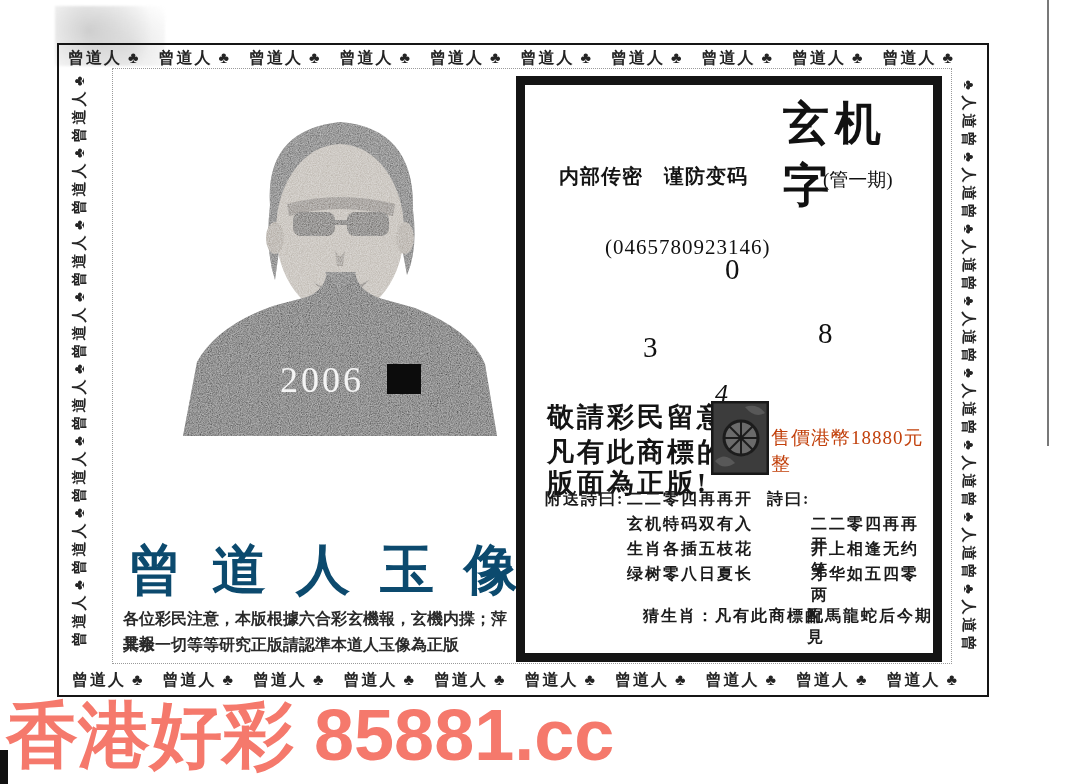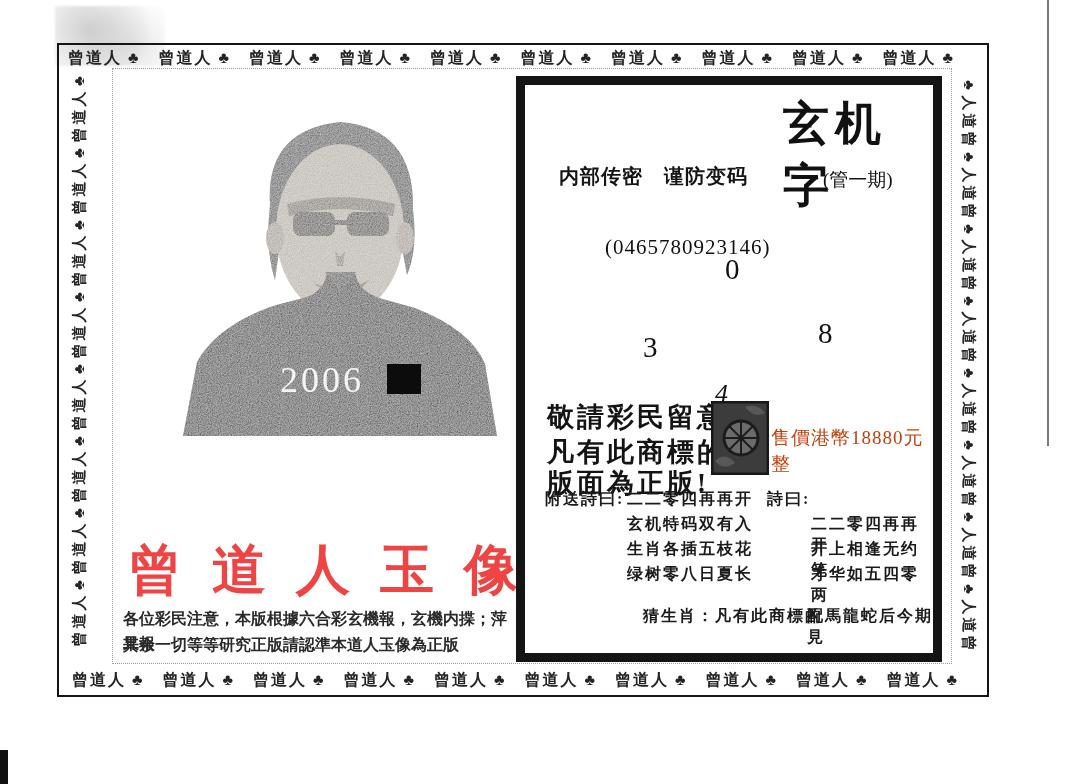--- a/index.html
+++ b/index.html
@@ -25,21 +25,21 @@
   .pat-v{width:34px;overflow:hidden;}
   .pat-left{left:62px;top:72px;height:588px;}
   .pat-right{left:952px;top:76px;height:584px;}
   .vch{display:block;width:100%;height:18px;line-height:18px;text-align:center;font-size:15px;font-weight:bold;color:#242424;}
 
   .dotted-frame{left:112px;top:68px;width:838px;height:594px;border:1px dotted #9a9a9a;}
 
   
   .photo{left:175px;top:100px;}
   .left-title{left:128px;top:534px;width:400px;font-size:54px;font-weight:bold;letter-spacing:30px;
-    white-space:nowrap;color:#ef4444;font-family:"Liberation Serif",serif;}
+    white-space:nowrap;color:#0c4a6e;font-family:"Liberation Serif",serif;}
   .notice1{left:123px;top:606px;width:385px;font-size:16px;line-height:25px;color:#2a2a2a;font-weight:bold;}
   .notice2{left:123px;top:632px;width:385px;font-size:16px;line-height:25px;color:#2a2a2a;font-weight:bold;}
 
   
   .mbox{left:516px;top:76px;width:426px;height:586px;border:9px solid #141414;box-sizing:border-box;
         background:#ffffff;}
   .mbox .abs{position:absolute;}
   .mtitle{left:258px;top:8px;font-size:46px;font-weight:bold;letter-spacing:6px;color:#111;}
   .mperiod{left:298px;top:82px;font-size:19px;color:#111;}
   .slogan{left:34px;font-size:20px;font-weight:bold;color:#141414;letter-spacing:1px;
@@ -223,14 +223,15 @@
 
     <div class="abs poem plabR prow0">詩曰:</div>
     <div class="abs poem plineR prow1">二二零四再再开</div>
     <div class="abs poem plineR prow2">开上相逢无约笔</div>
     <div class="abs poem plineR prow3">才华如五四零两</div>
 
     <div class="abs poem zod1">猜生肖：凡有此商標的</div>
     <div class="abs poem zod2">配馬龍蛇后今期見</div>
   </div>
 
+  <div class="abs watermark" style="color: rgb(245, 121, 108);">香港好彩  85881.cc</div>
 
 </div>
 
 </body></html>

